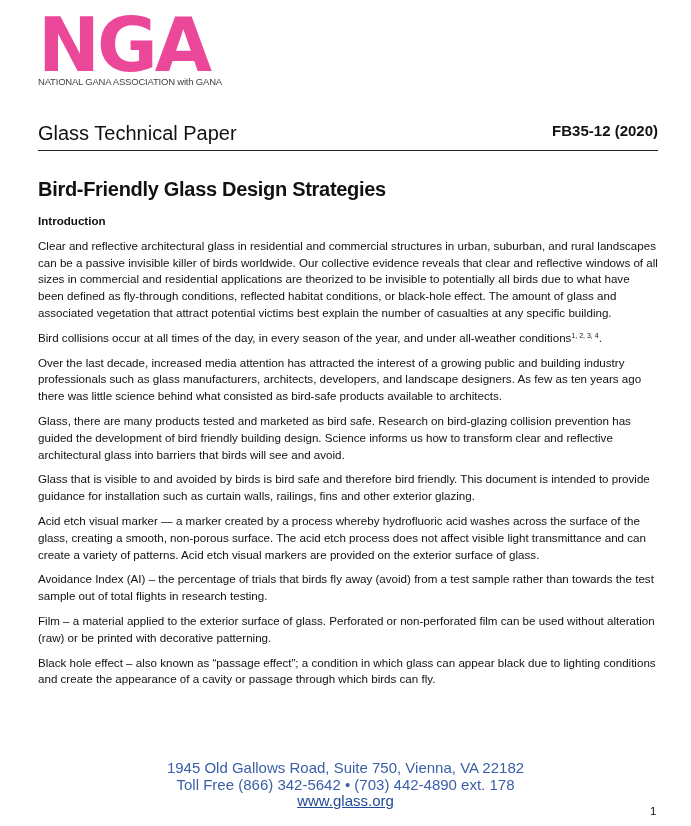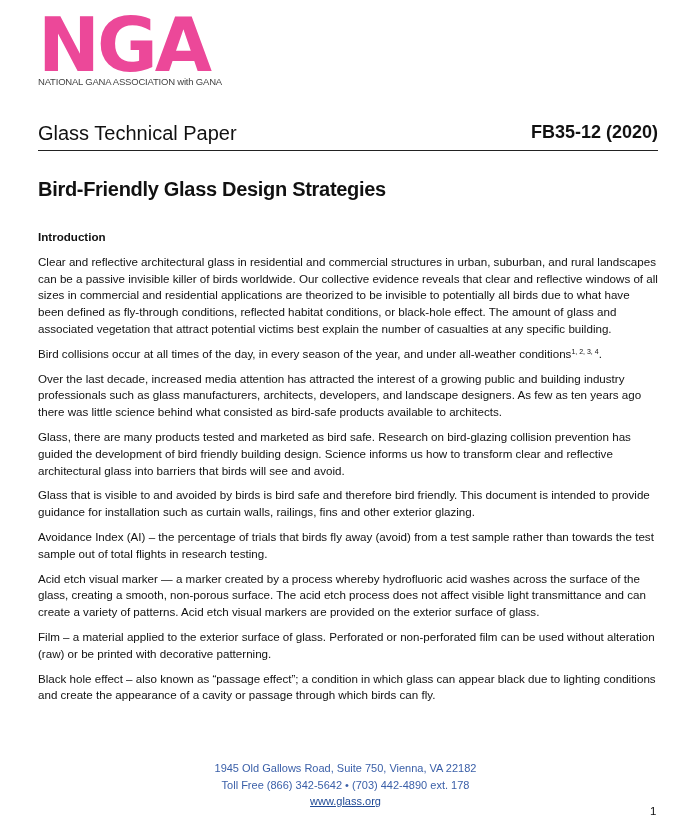--- a/index.html
+++ b/index.html
@@ -5,28 +5,28 @@
   html, body { margin: 0; padding: 0; background: #ffffff; }
   body { width: 691px; height: 826px; position: relative; overflow: hidden;
          font-family: "Liberation Sans", sans-serif; color: #111; }
   .logo { position: absolute; left: 38px; top: 14px; width: 190px; height: 76px; }
   .logo-letters { position: absolute; left: 0; top: -6px; font-family: "DejaVu Sans", sans-serif;
                   font-weight: bold; font-size: 74px; letter-spacing: -3px; color: #ec4899; line-height: 1; }
   .logo-sub { position: absolute; left: 0; top: 62px; font-size: 9.5px; color: #444; letter-spacing: -0.2px; white-space: nowrap; }
   .hdr { position: absolute; left: 38px; right: 33px; top: 122px; height: 28px;
          border-bottom: 1.2px solid #222; }
   .hdr-left { position: absolute; left: 0; top: 0; font-size: 20px; font-weight: normal; }
-  .hdr-right { position: absolute; right: 0; top: 0; font-size: 18px; font-weight: bold; }
+  .hdr-right { position: absolute; right: 0; top: 0; font-size: 15px; font-weight: bold; }
   .title { position: absolute; left: 38px; top: 178px; font-size: 20px; font-weight: bold; letter-spacing: -0.3px; }
-  .content { position: absolute; left: 38px; width: 620px; top: 213px; font-size: 11.6px; line-height: 16.8px; margin-top: 16px; }
+  .content { position: absolute; left: 38px; width: 620px; top: 213px; font-size: 11.6px; line-height: 16.8px; }
   .content h2 { font-size: 11.6px; font-weight: bold; margin: 0 0 8px 0; }
   .content p { margin: 0 0 8px 0; }
   sup { font-size: 7px; vertical-align: 4px; line-height: 0; }
   .footer { position: absolute; left: 0; width: 691px; top: 760px; text-align: center;
-            font-size: 11px; line-height: 16.5px; color: #3a5fa8; }
+            font-size: 15px; line-height: 16.5px; color: #3a5fa8; }
   .footer a { color: #1f4a96; text-decoration: underline; }
   .page-num { position: absolute; left: 650px; top: 805px; font-size: 11.5px; }
 </style>
 </head>
 <body>
 
 <div class="logo">
   <div class="logo-letters">NGA</div>
   <div class="logo-sub">NATIONAL GANA ASSOCIATION with GANA</div>
 </div>
@@ -39,22 +39,22 @@
 <div class="title">Bird-Friendly Glass Design Strategies</div>
 
 <div class="content">
   <h2>Introduction</h2>
   <p>Clear and reflective architectural glass in residential and commercial structures in urban, suburban, and rural landscapes can be a passive invisible killer of birds worldwide. Our collective evidence reveals that clear and reflective windows of all sizes in commercial and residential applications are theorized to be invisible to potentially all birds due to what have been defined as fly-through conditions, reflected habitat conditions, or black-hole effect. The amount of glass and associated vegetation that attract potential victims best explain the number of casualties at any specific building.</p>
   <p><span>Bird collisions occur at all times of the day, in every season of the year, and under all-weather conditions</span><sup>1, 2, 3, 4</sup><span>.</span></p>
   <p>Over the last decade, increased media attention has attracted the interest of a growing public and building industry professionals such as glass manufacturers, architects, developers, and landscape designers. As few as ten years ago there was little science behind what consisted as bird-safe products available to architects.</p>
   <p>Glass, there are many products tested and marketed as bird safe. Research on bird-glazing collision prevention has guided the development of bird friendly building design. Science informs us how to transform clear and reflective architectural glass into barriers that birds will see and avoid.</p>
   <p>Glass that is visible to and avoided by birds is bird safe and therefore bird friendly. This document is intended to provide guidance for installation such as curtain walls, railings, fins and other exterior glazing.</p>
 
+  <p>Acid etch visual marker — a marker created by a process whereby hydrofluoric acid washes across the surface of the glass, creating a smooth, non-porous surface. The acid etch process does not affect visible light transmittance and can create a variety of patterns. Acid etch visual markers are provided on the exterior surface of glass.</p>
   <p>Avoidance Index (AI) – the percentage of trials that birds fly away (avoid) from a test sample rather than towards the test sample out of total flights in research testing.</p>
-  <p>Acid etch visual marker — a marker created by a process whereby hydrofluoric acid washes across the surface of the glass, creating a smooth, non-porous surface. The acid etch process does not affect visible light transmittance and can create a variety of patterns. Acid etch visual markers are provided on the exterior surface of glass.</p>
   <p>Film – a material applied to the exterior surface of glass. Perforated or non-perforated film can be used without alteration (raw) or be printed with decorative patterning.</p>
   <p>Black hole effect – also known as “passage effect”; a condition in which glass can appear black due to lighting conditions and create the appearance of a cavity or passage through which birds can fly.</p>
 </div>
 
 <div class="footer">
   <div>1945 Old Gallows Road, Suite 750, Vienna, VA 22182</div>
   <div>Toll Free (866) 342-5642 • (703) 442-4890 ext. 178</div>
   <div><a>www.glass.org</a></div>
 </div>
 

